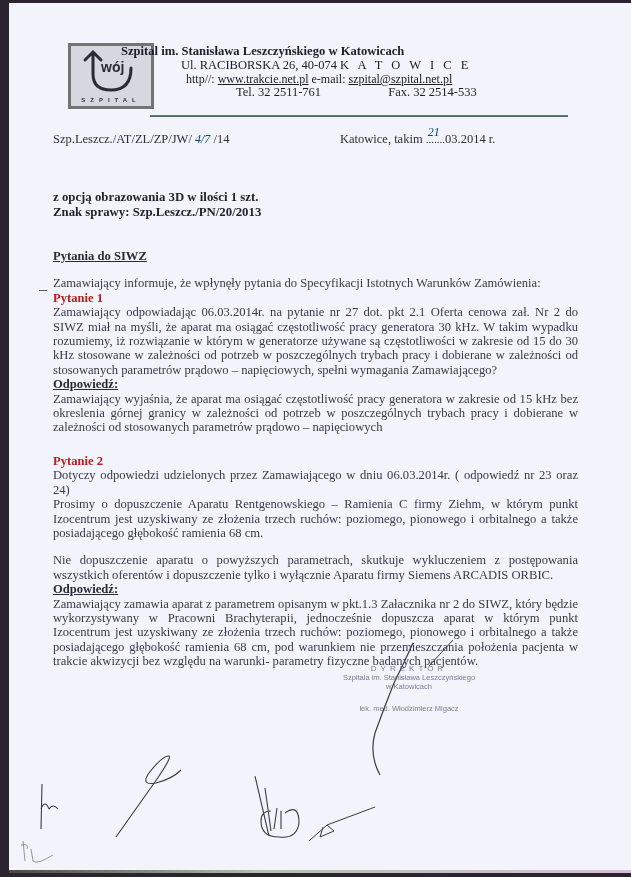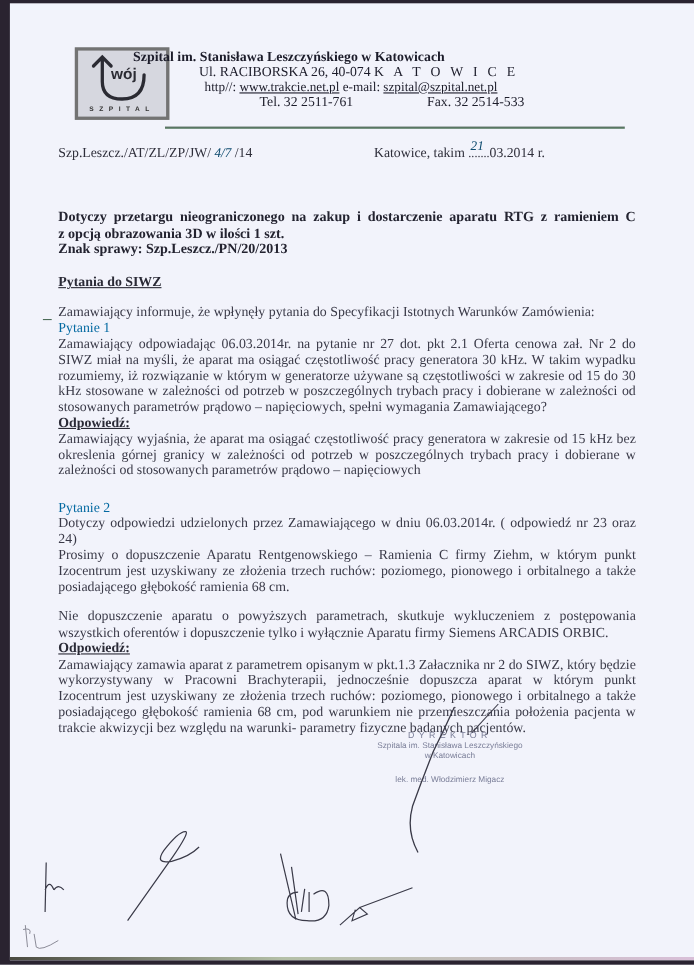--- a/index.html
+++ b/index.html
@@ -51,21 +51,21 @@
     font-size: 12.8px; font-weight: bold; line-height: 14.6px; color: #232330;
   }
   .subject .l1 { text-align: justify; text-align-last: justify; }
   
   .body {
     position: absolute; left: 44px; top: 246px; width: 525px;
     font-size: 12.6px; line-height: 14.4px; color: #3a3a48;
   }
   .body p { margin: 0; text-align: justify; }
   .ul { text-decoration: underline; font-weight: bold; color: #2a2a36; }
-  .b { font-weight: normal; color: #0369a1; }
+  .b { font-weight: bold; color: #b91c1c; }
   .gap { height: 13px; }
   .gap-s { height: 6px; }
   .mark-dash {
     position: absolute; left: 30px; top: 287px; width: 8px; height: 1px; background: #4c6b58;
   }
   
   .stamp {
     position: absolute; left: 300px; top: 661px; width: 200px; text-align: center;
     font-family: "Liberation Sans", sans-serif; color: #7a7e98; font-size: 7.5px; line-height: 9px;
   }
@@ -101,21 +101,20 @@
   <div class="hr"></div>
 
   <div class="ref ref-left">
     <span>Szp.Leszcz./AT/ZL/ZP/JW/ </span><span class="hand">4/7</span><span> /14</span>
   </div>
   <div class="ref ref-right">
     <span>Katowice, takim </span><span style="position:relative;display:inline-block;"><span class="hand" style="position:absolute;left:2px;top:-7px;">21</span><span class="dots">.......</span></span><span>03.2014 r.</span>
   </div>
 
   <div class="subject">
-    <div class="l1">Dotyczy przetargu nieograniczonego na zakup i dostarczenie aparatu RTG z ramieniem C</div>
     <div>z opcją obrazowania 3D w ilości 1 szt.</div>
     <div>Znak sprawy: Szp.Leszcz./PN/20/2013</div>
   </div>
 
   <div class="mark-dash"></div>
 
   <div class="body">
     <p class="ul">Pytania do SIWZ</p>
     <div class="gap"></div>
     <p>Zamawiający informuje, że wpłynęły pytania do Specyfikacji Istotnych Warunków Zamówienia:</p>

